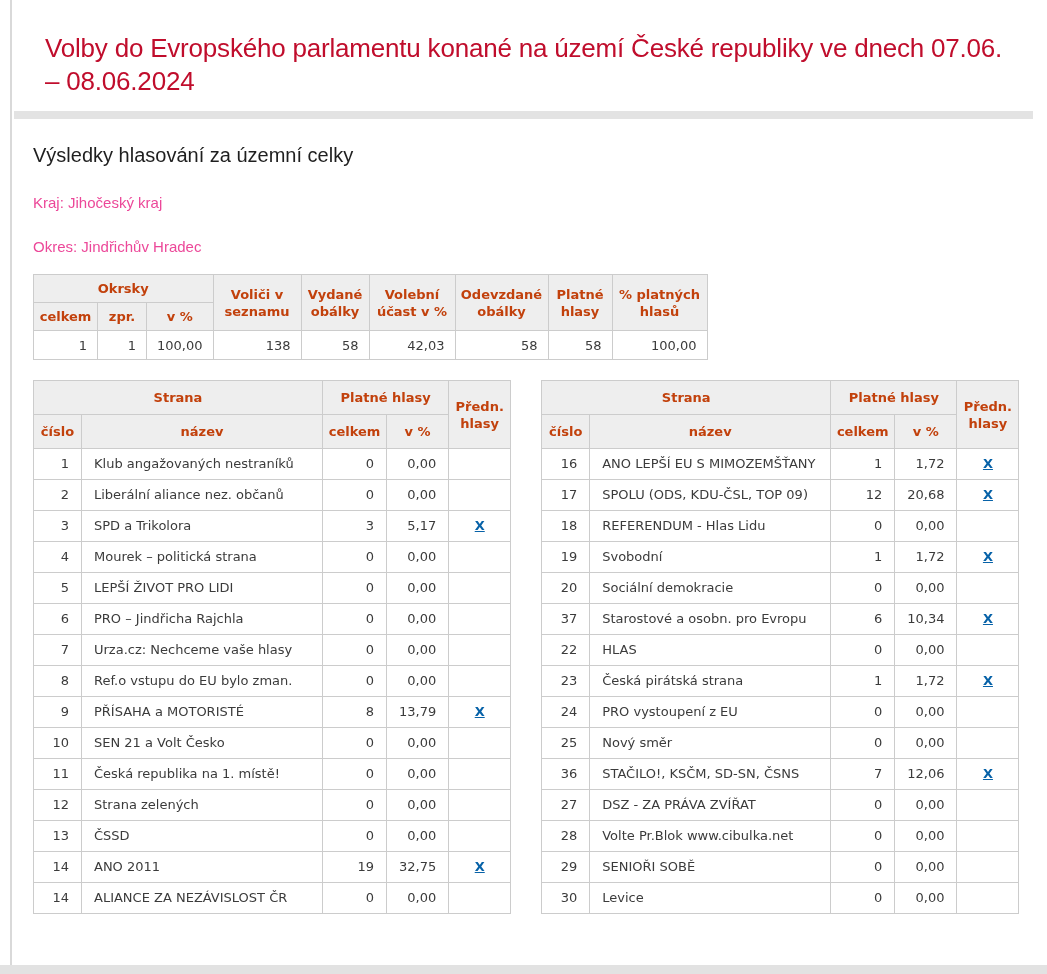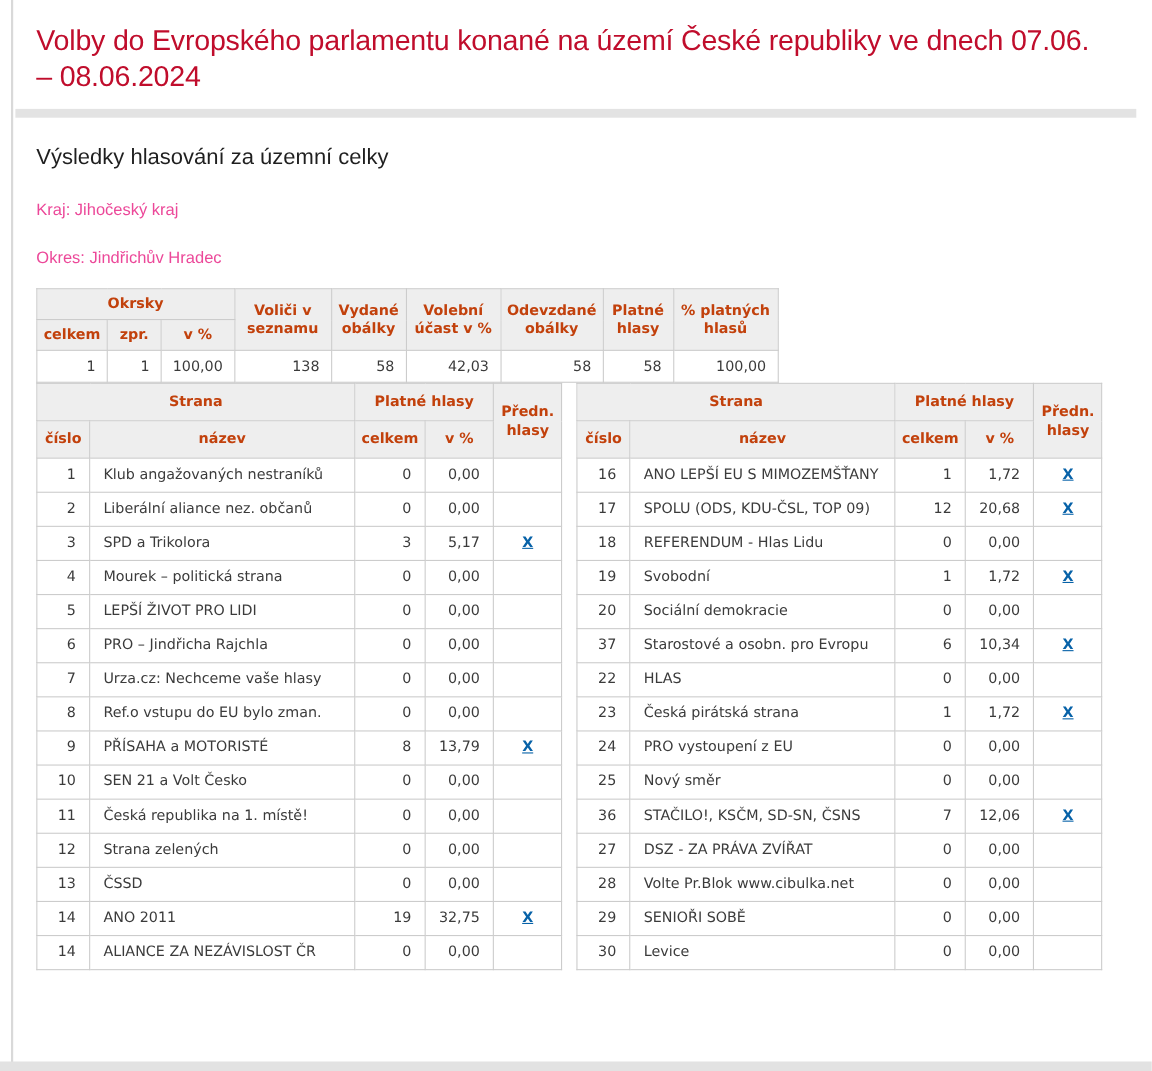--- a/index.html
+++ b/index.html
@@ -17,21 +17,21 @@
     width: 2px; height: 100%;
     background: #d9d9d9;
   }
   .bottom-bar {
     position: absolute; left: 0; bottom: 0;
     width: 100%; height: 9px;
     background: #e2e2e2;
   }
   .content { padding: 0 14px 0 33px; position: relative; }
   h1.page-title {
-    margin: 0; padding-top: 20px;
+    margin: 12px; padding-top: 20px;
     font-size: 26px; font-weight: 400;
     line-height: 33px;
     letter-spacing: -0.2px;
     color: #c00d2c;
     max-width: 960px;
   }
   .divider {
     height: 8px; background: #e3e3e3;
     margin-top: 13px; margin-left: -19px;
   }
@@ -49,21 +49,21 @@
   th, td { border: 1px solid #cccccc; overflow: hidden; }
   thead th {
     background: #eeeeee; font-weight: 700;
     text-align: center; color: #c2410c;
     vertical-align: middle;
   }
   .summary-table { margin-top: 19px; border: 1px solid #b2b2b2; }
   .summary-table thead th { padding: 5px 4px; line-height: 17px; }
   .summary-table tbody td { padding: 7px 10px 6px; text-align: right; background: #fff; }
 
-  .tables-wrap { display: flex; gap: 13px; }
+  .tables-wrap { display: flex; gap: 30px; margin-top: 20px; }
   .party-table { border: 1px solid #b2b2b2; }
   .party-table thead th { padding: 8px 4px; line-height: 17px; }
   .party-table tbody td { padding: 7px 12px; line-height: 16px; background: #fff; }
   td.c-num   { text-align: right; padding-right: 13px; }
   td.c-total { text-align: right; padding-right: 13px; }
   td.c-pct   { text-align: right; padding-right: 11px; }
   td.c-name  { text-align: left; white-space: nowrap; }
   td.c-pref  { text-align: center; }
   a.x-link {
     color: #0762a8; font-weight: 700;

